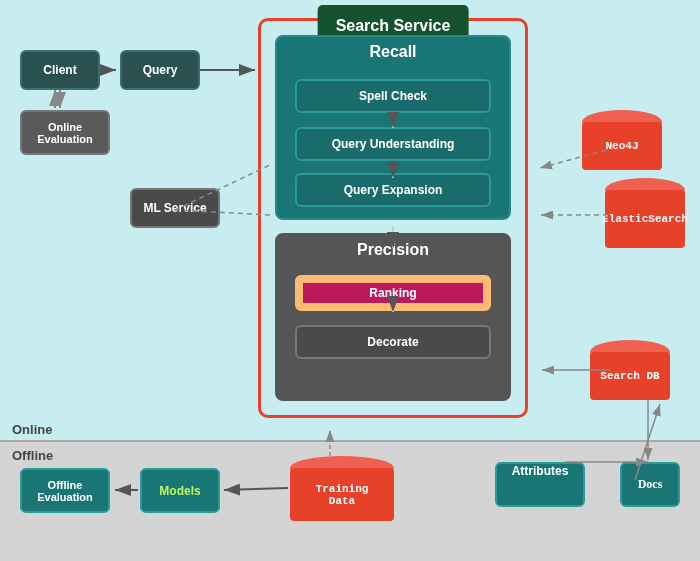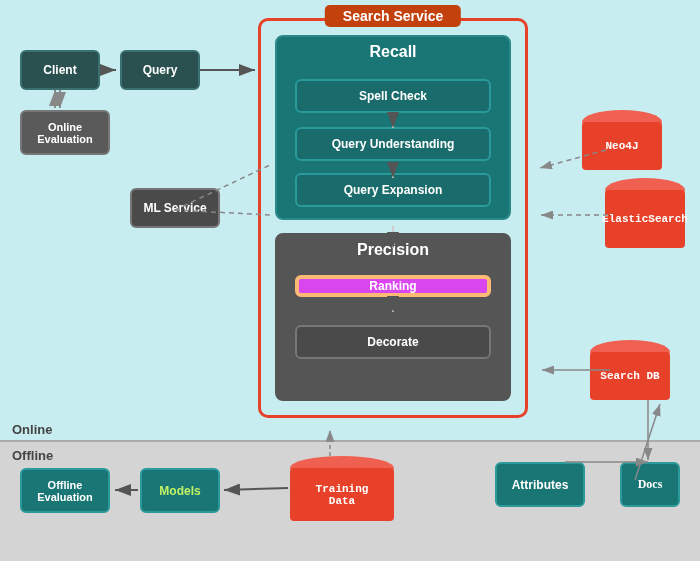--- a/index.html
+++ b/index.html
@@ -45,25 +45,25 @@
       border: 3px solid #e8412a;
       border-radius: 10px;
       background: transparent;
     }
 
     .search-service-label {
       position: absolute;
       top: -16px;
       left: 50%;
       transform: translateX(-50%);
-      background: #c2410c;
+      background: #14532d;
       color: white;
       font-weight: bold;
-      font-size: 14px;
-      padding: 3px 18px;
+      font-size: 16px;
+      padding: 12px 18px;
       border-radius: 5px;
       white-space: nowrap;
     }
 
     
     .recall-box {
       position: absolute;
       top: 14px;
       left: 14px;
       right: 14px;
@@ -167,23 +167,23 @@
     .query-expansion-box {
       top: 136px; left: 18px; right: 18px;
       height: 34px;
       background: #1a6b6b;
       border: 2px solid #2a9a9a;
     }
 
     
     .ranking-box {
       top: 40px; left: 18px; right: 18px;
-      height: 22px;
-      background: #d946ef;
-      border: 4px solid #fdba74;
+      height: 36px;
+      background: #be185d;
+      border: 8px solid #fdba74;
     }
 
     
     .decorate-box {
       top: 90px; left: 18px; right: 18px;
       height: 34px;
       background: #4a4a4a;
       border: 2px solid #777;
     }
 
@@ -270,21 +270,21 @@
       font-size: 12px; font-weight: bold; color: #bef264;
     }
 
     .attributes-box {
       position: absolute;
       top: 462px; right: 115px;
       width: 90px; height: 45px;
       background: #1a7575;
       border: 2px solid #2a9a9a;
       border-radius: 6px;
-      display: flex; align-items: center; justify-content: center;
+      display: flex; align-items: flex-start; justify-content: center;
       font-size: 12px; font-weight: bold; color: white;
     }
 
     .docs-box {
       position: absolute;
       top: 462px; right: 20px;
       width: 60px; height: 45px;
       background: #1a7575;
       border: 2px solid #2a9a9a;
       border-radius: 6px;

